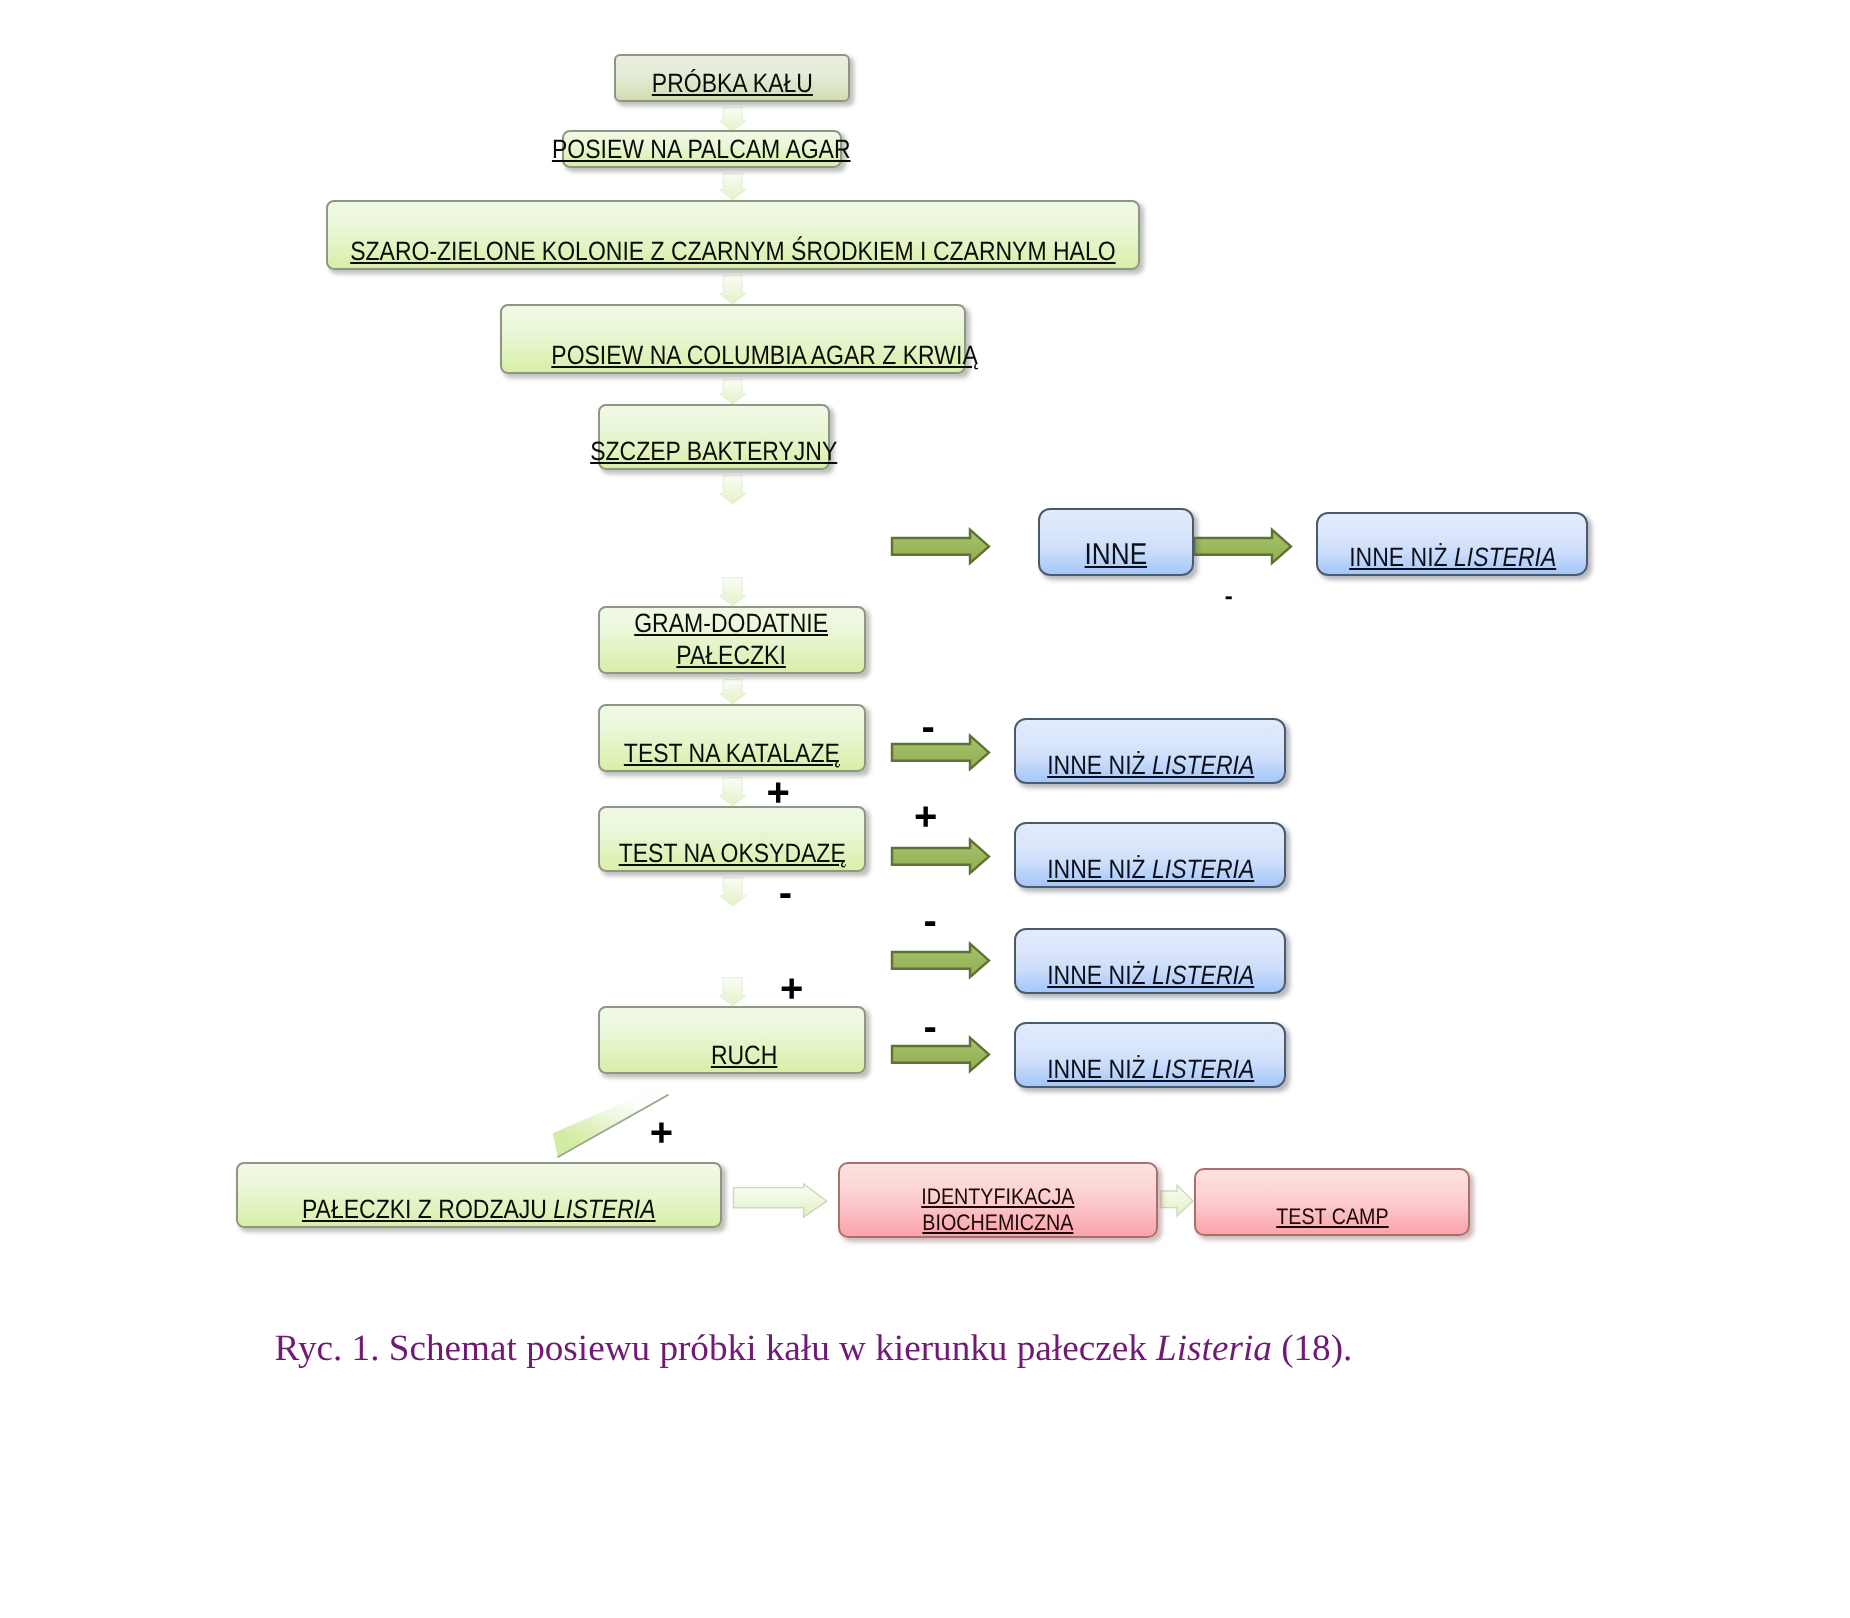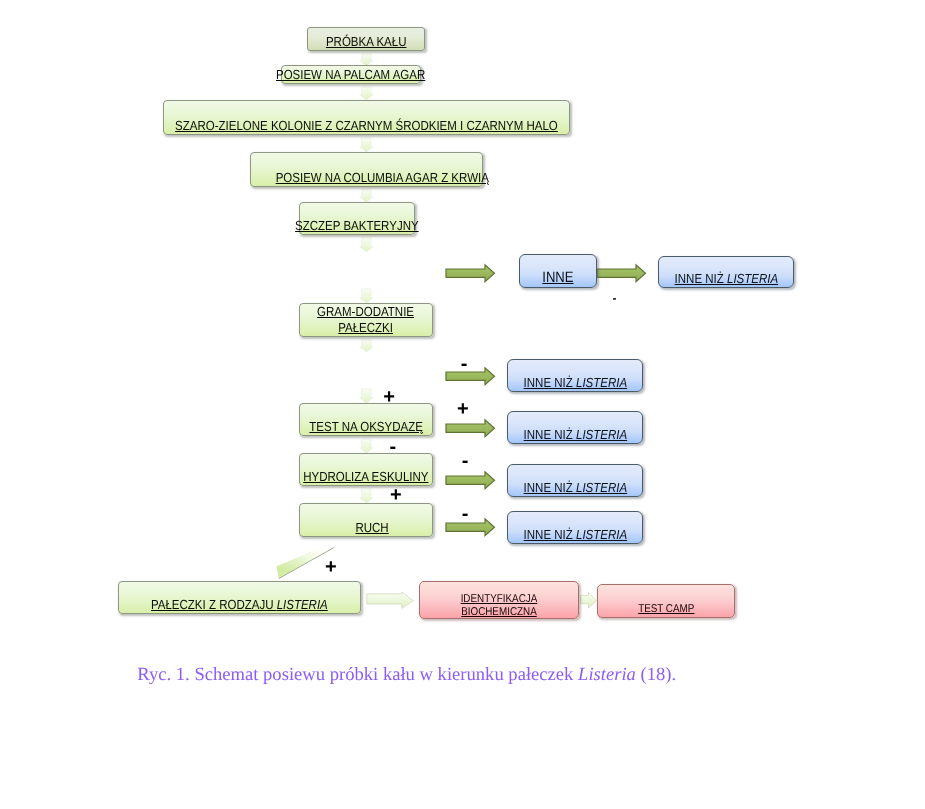--- a/index.html
+++ b/index.html
@@ -33,21 +33,21 @@
   }
   .red{
     background:linear-gradient(to bottom,#fde2dd 0%,#fcd6d4 33%,#fcc8cb 55%,#fba3a9 100%);
     border:1px solid #a96f6d;
     border-radius:5px;
     color:#180808;
     box-shadow:1.6px 1.6px 2.2px rgba(140,95,95,.42);
   }
   .sign{position:absolute;font-family:"Liberation Sans",sans-serif;font-weight:bold;
         color:#000;line-height:1;}
-  .caption{position:absolute;font-family:"Liberation Serif",serif;color:#8b5cf6;}
+  .caption{position:absolute;font-family:"Liberation Serif",serif;color:#701a75;}
   .caption i{font-style:italic;}
   svg.ov{position:absolute;left:0;top:0;width:925px;height:809px;overflow:visible;}
 
   
   .n1{left:307px;top:27px;width:118px;height:24px;font-size:13.2px;
       background:linear-gradient(to bottom,#e9eee1 0%,#e5ecd9 40%,#dce5c6 70%,#d2ddb5 100%);
       border-color:#8c9683;border-radius:3px;}
   .n2{left:281px;top:65px;width:140px;height:19px;font-size:13.2px;}
   .n3{left:163px;top:100px;width:407px;height:35px;font-size:13.2px;}
   .n4{left:250px;top:152px;width:233px;height:35px;font-size:13.2px;padding-left:31px;}
@@ -167,25 +167,25 @@
     </div>
   <div class="node green n5" data-name="node-szczep-bakteryjny">
       <span data-name="node-label">SZCZEP BAKTERYJNY</span>
     </div>
   <div class="node green n7" data-name="node-gram-dodatnie">
       <span data-name="node-label">
         <b data-name="node-label-line1">GRAM-DODATNIE</b>
         <b data-name="node-label-line2">PAŁECZKI</b>
       </span>
     </div>
+  <div class="node green n8" data-name="node-test-katalaza">
+      <span data-name="node-label">TEST NA KATALAZĘ</span>
+    </div>
   <div class="node green n9" data-name="node-test-oksydaza">
       <span data-name="node-label">TEST NA OKSYDAZĘ</span>
-    </div>
-  <div class="node green n10" data-name="node-hydroliza-eskuliny">
-      <span data-name="node-label">HYDROLIZA ESKULINY</span>
     </div>
   <div class="node green n11" data-name="node-ruch">
       <span data-name="node-label">RUCH</span>
     </div>
   <div class="node green n12" data-name="node-paleczki-listeria">
       <span data-name="node-label"><span data-name="node-label-prefix">PAŁECZKI Z RODZAJU </span><i data-name="node-label-italic">LISTERIA</i></span>
     </div>
 
   <div class="node blue b0" data-name="outcome-inne">
       <span data-name="node-label">INNE</span>

